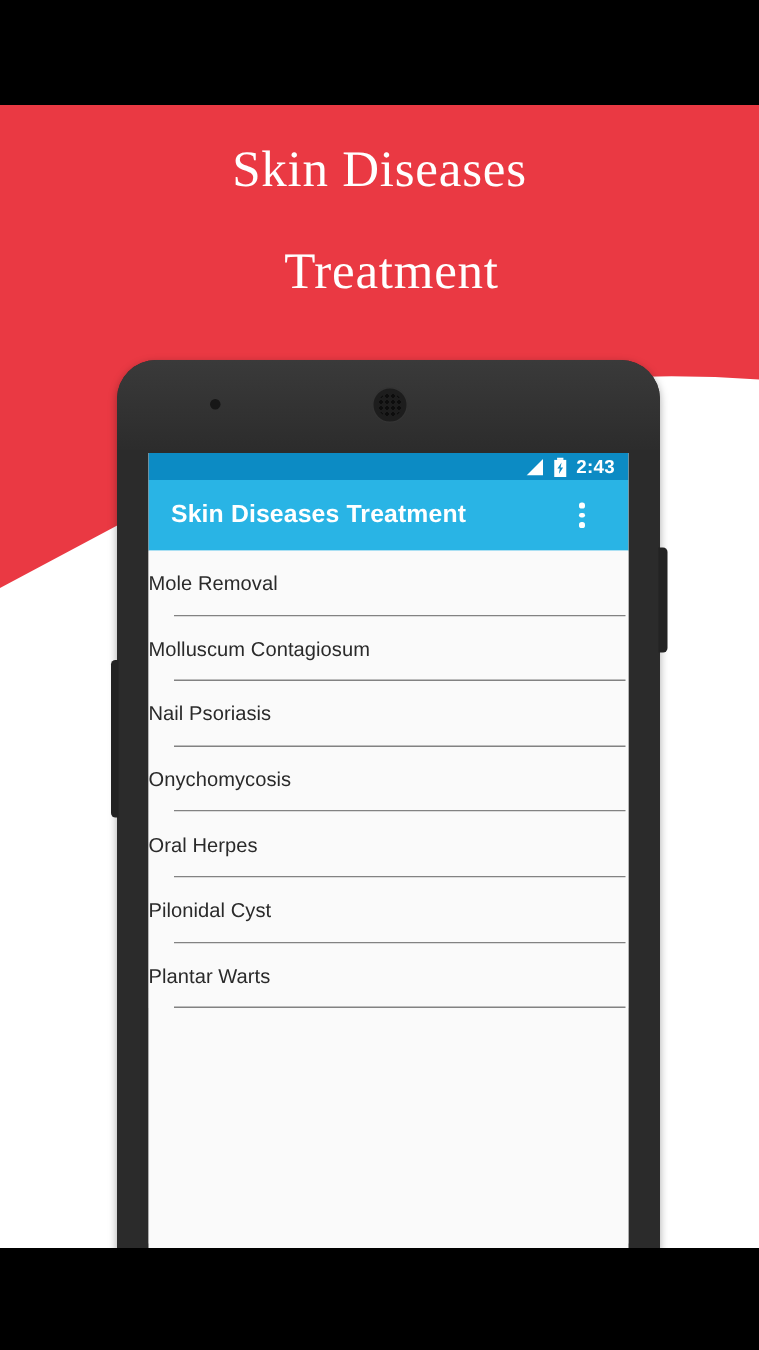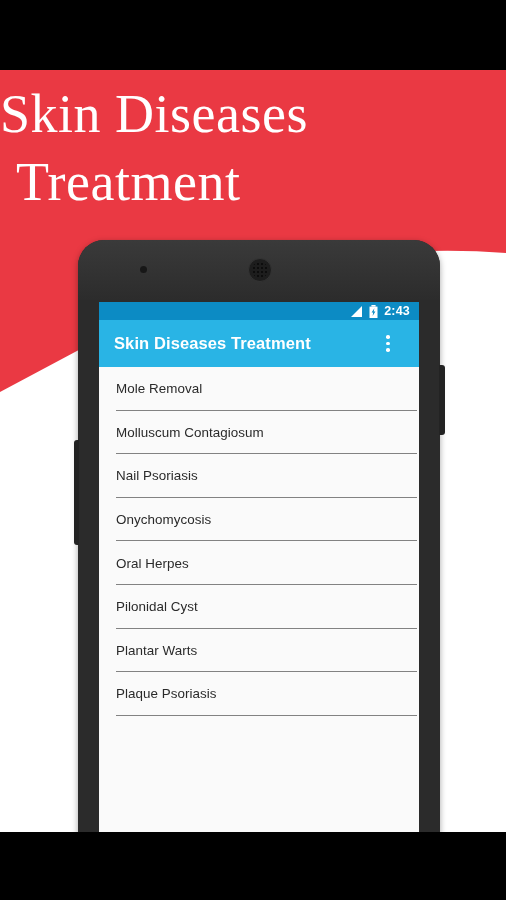--- a/index.html
+++ b/index.html
@@ -42,24 +42,24 @@
     height: 340px;
   }
   .red-banner svg { display: block; }
 
   
   .headline {
     position: absolute;
     left: 0;
     top: 10px;
     width: 506px;
-    text-align: left;
+    text-align: center;
     color: #ffffff;
     font-family: "Liberation Serif", "DejaVu Serif", serif;
-    font-size: 54px;
+    font-size: 34px;
     line-height: 68px;
     letter-spacing: 0.5px;
     pointer-events: none;
   }
   .headline .l2 { display: block; padding-left: 16px; }
 
   
   .phone {
     position: absolute;
     left: 78px;
@@ -215,21 +215,20 @@
   
   .list {
     background: #fafafa;
     height: 462px;
     overflow: hidden;
   }
   .list-item {
     height: 43.6px;
     display: flex;
     align-items: center;
-    padding-left: 17px;
     box-sizing: border-box;
     position: relative;
     background: #fafafa;
     cursor: pointer;
   }
   .list-item::after {
     content: "";
     position: absolute;
     left: 17px;
     right: 2px;
@@ -325,23 +324,20 @@
             </div>
             <div class="list-item">
               <span class="list-item-label">Oral Herpes</span>
             </div>
             <div class="list-item">
               <span class="list-item-label">Pilonidal Cyst</span>
             </div>
             <div class="list-item">
               <span class="list-item-label">Plantar Warts</span>
             </div>
-            <div class="list-item">
-              <span class="list-item-label">Plaque Psoriasis</span>
-            </div>
           </div>
 
       </div>
     </div>
 
   </div>
 
   <div class="bar-top"></div>
   <div class="bar-bottom"></div>
 

